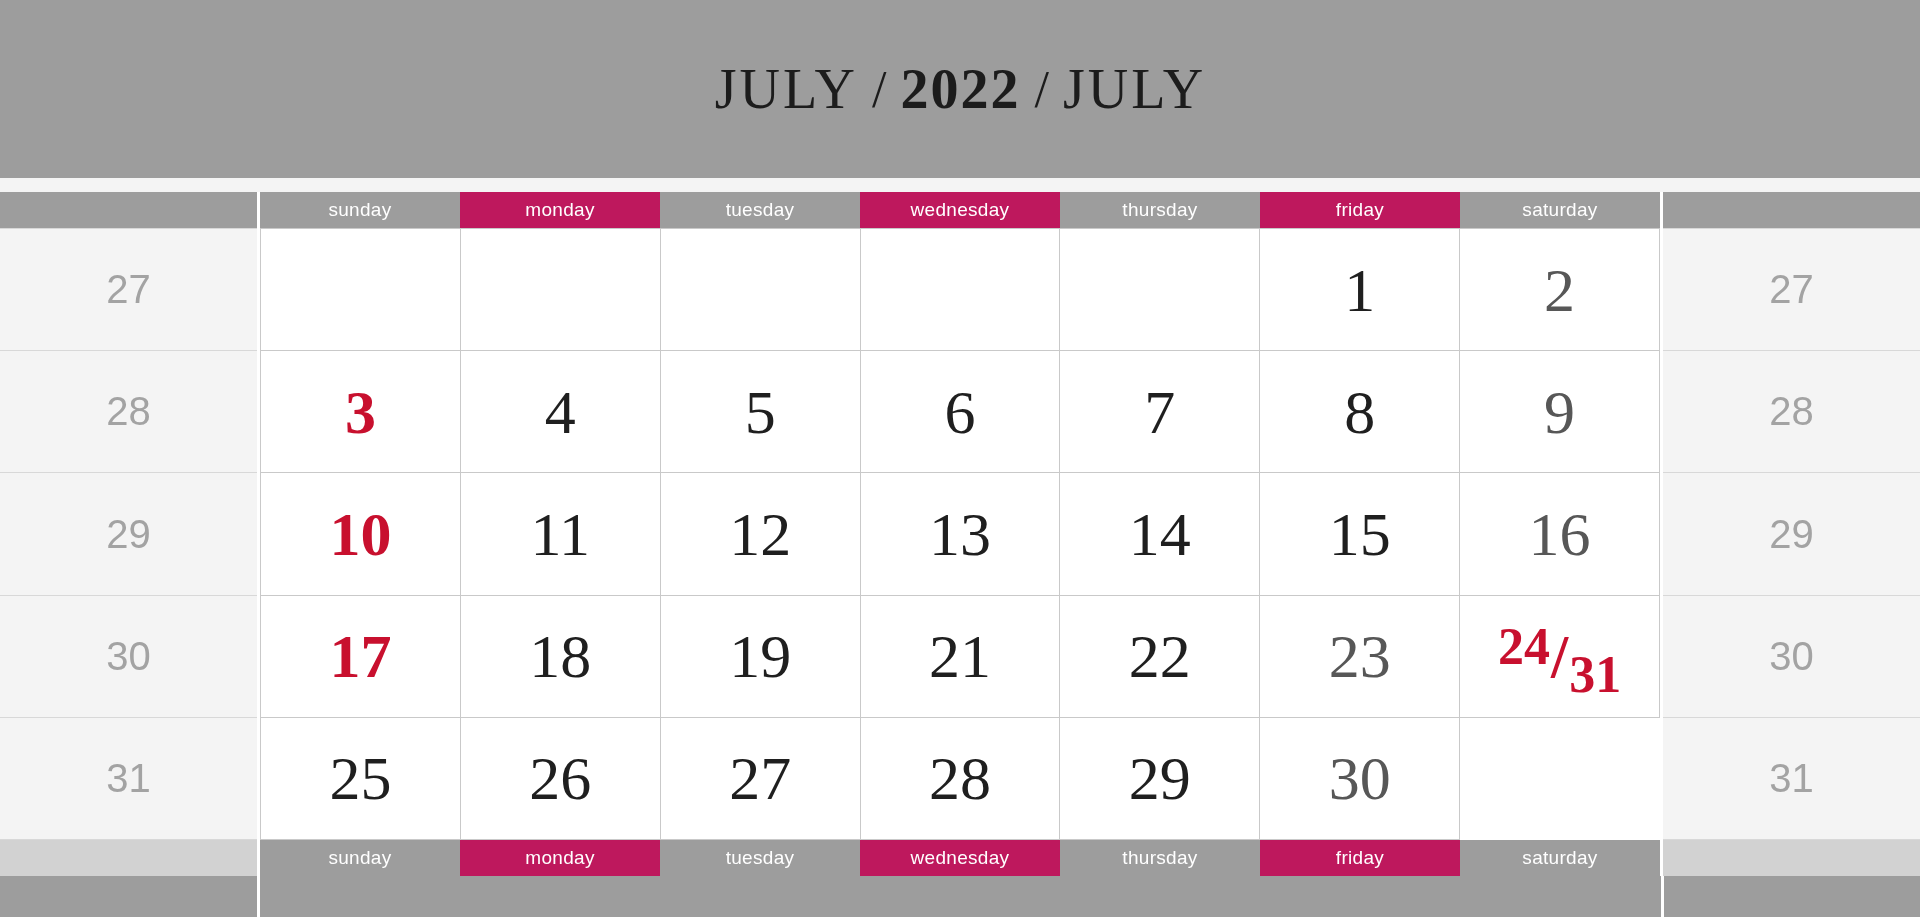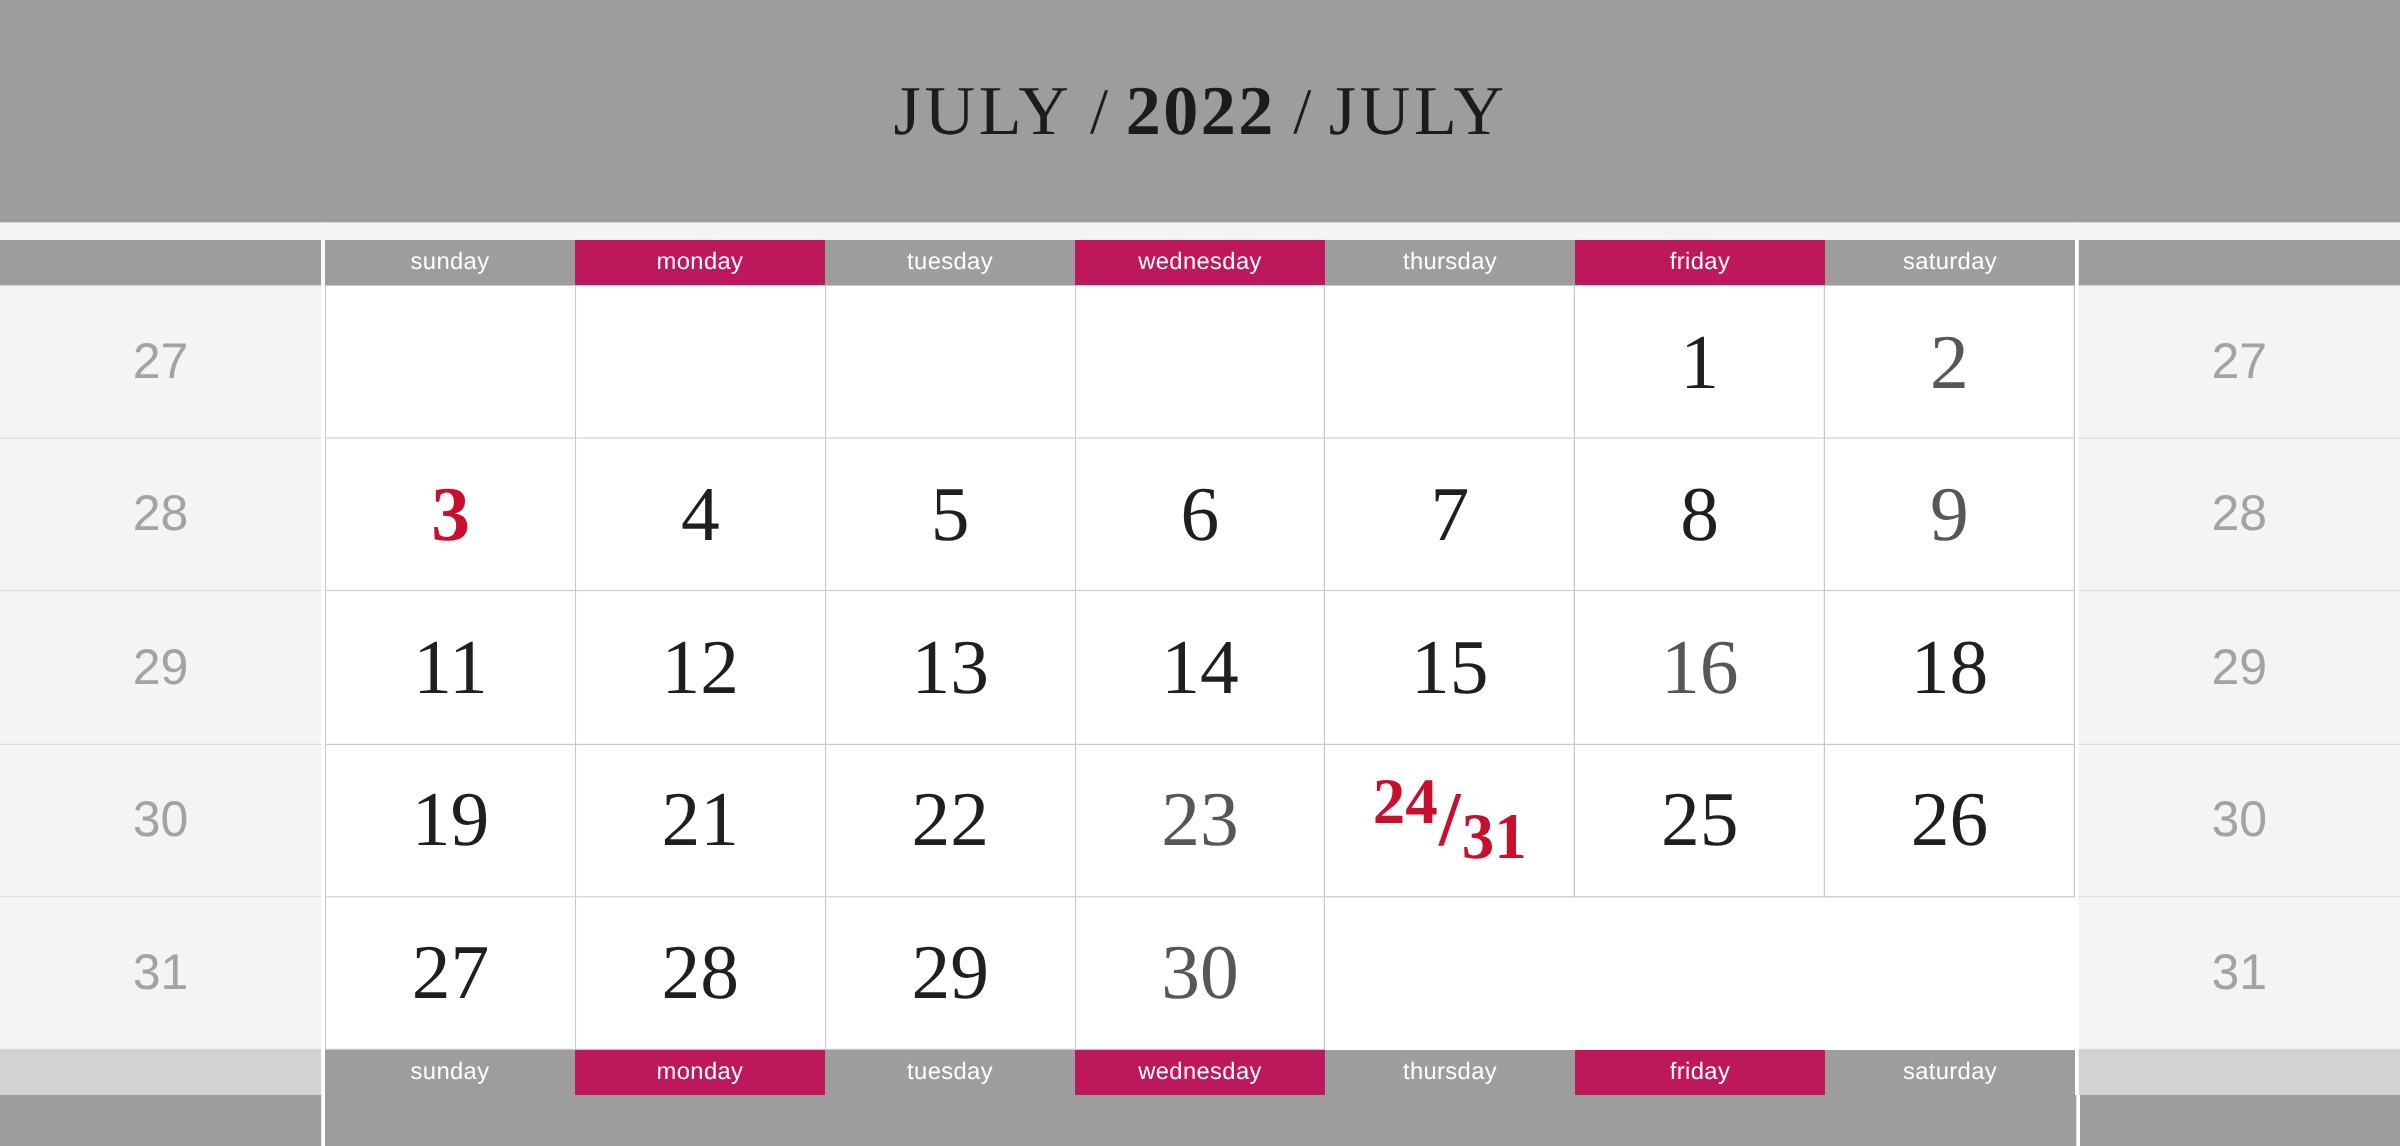--- a/index.html
+++ b/index.html
@@ -157,21 +157,21 @@
     line-height: 1;
     color: #1f1f1f;
   }
   .day-cell.is-sunday   { color: #c8102e; font-weight: bold; }
   .day-cell.is-saturday { color: #575757; }
   .day-cell.is-empty    { color: transparent; }
 
   
   .split-day {
     display: inline-flex;
-    align-items: center;
+    align-items: flex-end;
     font-family: "Liberation Serif", serif;
     color: #c8102e;
     font-weight: bold;
     line-height: 1;
   }
   .split-a     { font-size: 52px; position: relative; top: -14px; }
   .split-slash { font-size: 62px; padding: 0 1px; position: relative; top: 0px; }
   .split-b     { font-size: 52px; position: relative; top: 14px; }
 
   
@@ -248,27 +248,29 @@
       <div class="day-cell is-saturday">2</div>
 
       <div class="day-cell is-sunday">3</div>
       <div class="day-cell">4</div>
       <div class="day-cell">5</div>
       <div class="day-cell">6</div>
       <div class="day-cell">7</div>
       <div class="day-cell">8</div>
       <div class="day-cell is-saturday">9</div>
 
+      <div class="day-cell is-sunday">10</div>
       <div class="day-cell">11</div>
       <div class="day-cell">12</div>
       <div class="day-cell">13</div>
       <div class="day-cell">14</div>
       <div class="day-cell">15</div>
       <div class="day-cell is-saturday">16</div>
 
+      <div class="day-cell is-sunday">17</div>
       <div class="day-cell">18</div>
       <div class="day-cell">19</div>
       <div class="day-cell">21</div>
       <div class="day-cell">22</div>
       <div class="day-cell is-saturday">23</div>
 
       <div class="day-cell">
         <span class="split-day">
           <span class="split-a">24</span>
           <span class="split-slash">/</span>

